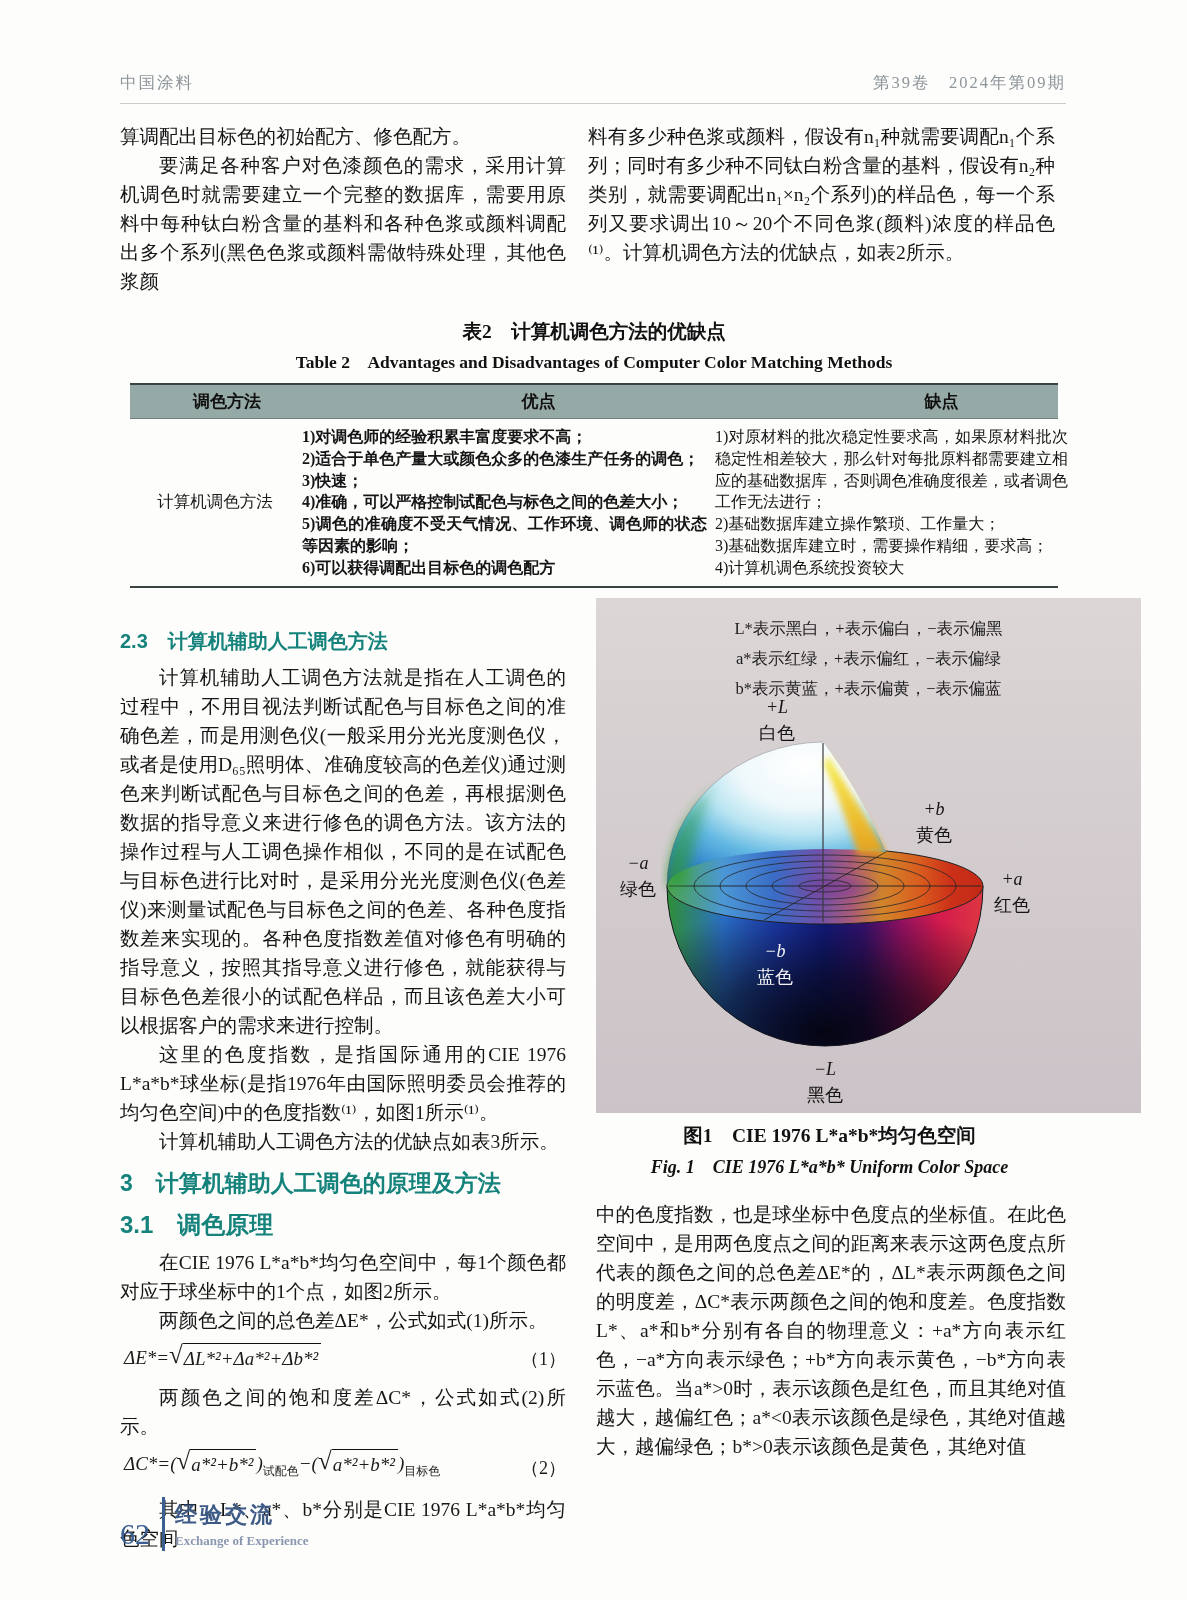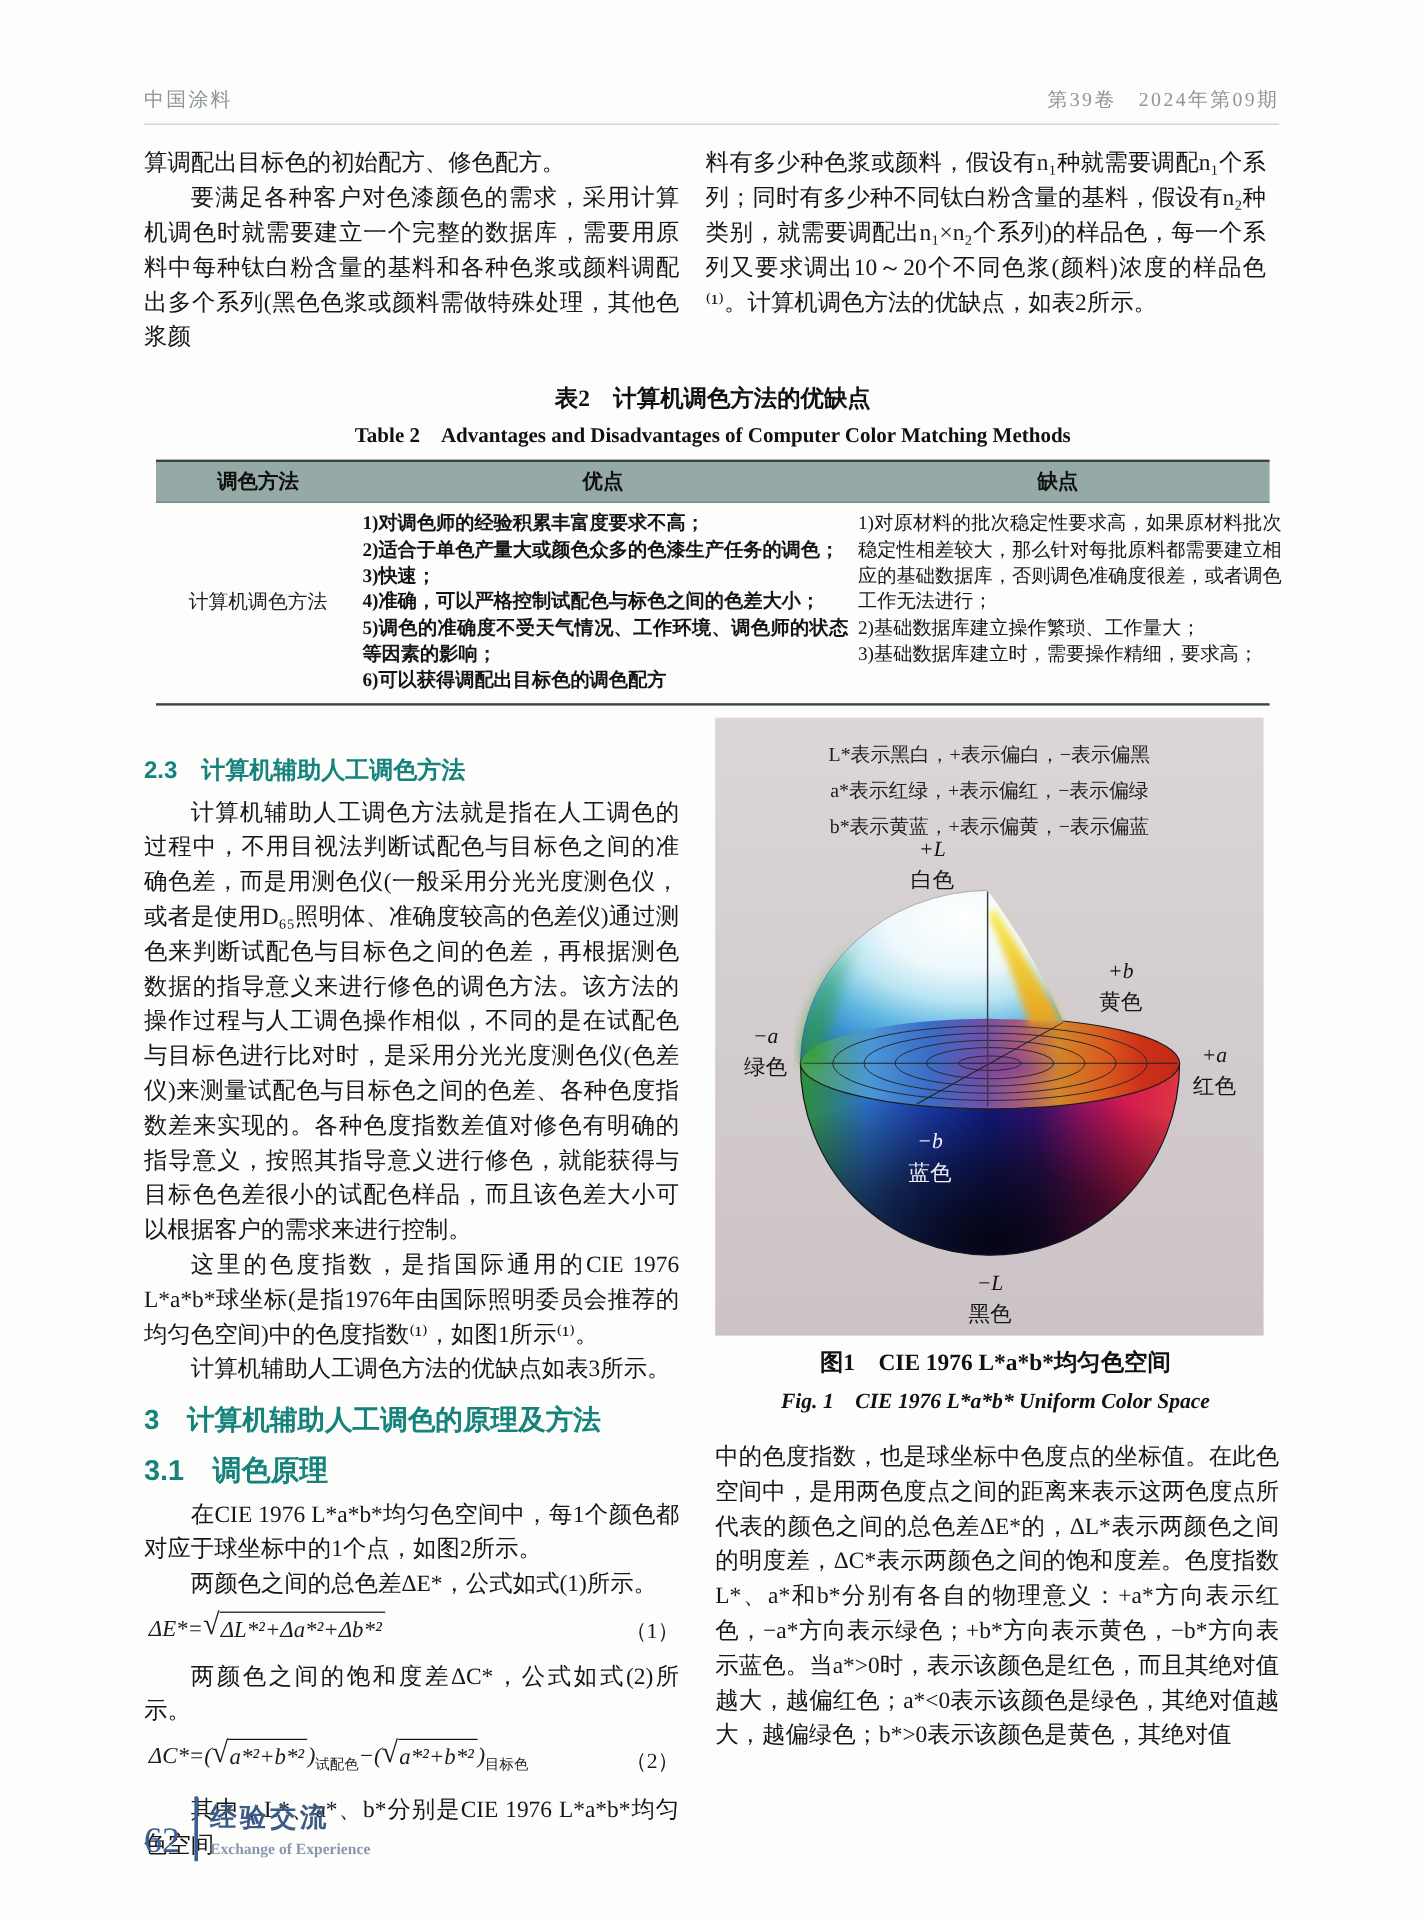--- a/index.html
+++ b/index.html
@@ -21,41 +21,41 @@
   .col-l{width:446px;} .col-r{width:467px;}
   .body-text{font-size:19.5px;line-height:29px;text-align:justify;color:#161616;}
   .indent{text-indent:2em;}
   
   .table-block{position:absolute;left:130px;top:318px;width:928px;}
   .tbl-title-zh{text-align:center;font-weight:bold;font-size:19.5px;color:#111;}
   .tbl-title-en{text-align:center;font-weight:bold;font-size:17.5px;margin-top:5px;color:#111;
     font-family:"Liberation Serif",serif;}
   .tbl{margin-top:9px;border-top:2px solid #3a4442;border-bottom:2px solid #3a4442;}
   .tbl-head{display:flex;background:#95a9a6;border-bottom:1px solid #6f807d;}
-  .tbl-head div{font-size:17px;font-weight:bold;color:#10100f;padding:5px 0;text-align:center;}
+  .tbl-head div{font-size:17px;font-weight:bold;color:#10100f;padding:5px 12px;text-align:center;}
   .tbl-body{display:flex;}
   .c1{width:170px;flex:none;} .c2{width:405px;flex:none;font-weight:bold;} .c3{width:353px;flex:none;}
   .tbl-body .c1{display:flex;align-items:center;justify-content:center;font-size:16.5px;}
   .cell-list{padding:7px 6px 7px 2px;font-size:16px;line-height:21.8px;text-align:justify;color:#151515;}
   
   .h-teal{color:#15837b;font-family:"Liberation Sans","DejaVu Sans",sans-serif;font-weight:bold;}
   .sec-left{position:absolute;left:120px;top:628px;width:446px;}
   .h23{font-size:20px;margin:0 0 8px 0;}
   .h3{font-size:23px;margin:12px 0 10px 0;}
   .h31{font-size:24px;margin:0 0 7px 0;}
   
   .formula{display:flex;justify-content:space-between;align-items:center;
     font-size:19px;font-style:italic;margin:8px 0 9px 4px;line-height:30px;}
   .f-num{font-style:normal;font-size:18px;}
   .sqrt{display:inline-flex;align-items:flex-start;}
   .sqrt-sym{font-style:normal;font-size:1.32em;line-height:1;transform:translateY(-1px);}
   .radicand{border-top:1.8px solid #111;padding:0 3px 0 1px;}
   .f-sub{font-style:normal;font-size:12px;vertical-align:-5px;}
   
-  .figure{position:absolute;left:596px;top:598px;width:457px;height:515px;
+  .figure{position:absolute;left:596px;top:598px;width:545px;height:515px;
     background:linear-gradient(180deg,#dcd6d6 0%,#d5ced0 40%,#cbc3c7 100%);}
   .fig-ann{position:absolute;left:0;top:16px;width:100%;text-align:center;
     font-size:16.5px;line-height:30px;color:#1d1d1d;}
   .axis-label{position:absolute;text-align:center;font-size:18px;line-height:26px;color:#141414;transform:translateX(-50%);}
   .axis-label .sign{font-style:italic;}
   .axis-label.white{color:#f2f2f5;}
   .fig-caption{position:absolute;left:596px;top:1122px;width:467px;text-align:center;}
   .fig-cap-zh{font-weight:bold;font-size:19.5px;color:#111;}
   .fig-cap-en{font-weight:bold;font-size:18px;margin-top:6px;color:#111;font-style:italic;}
   
@@ -104,20 +104,21 @@
           <div>2)适合于单色产量大或颜色众多的色漆生产任务的调色；</div>
           <div>3)快速；</div>
           <div>4)准确，可以严格控制试配色与标色之间的色差大小；</div>
           <div>5)调色的准确度不受天气情况、工作环境、调色师的状态等因素的影响；</div>
           <div>6)可以获得调配出目标色的调色配方</div>
         </div>
         <div class="c3 cell-list">
           <div>1)对原材料的批次稳定性要求高，如果原材料批次稳定性相差较大，那么针对每批原料都需要建立相应的基础数据库，否则调色准确度很差，或者调色工作无法进行；</div>
           <div>2)基础数据库建立操作繁琐、工作量大；</div>
           <div>3)基础数据库建立时，需要操作精细，要求高；</div>
+          <div>4)计算机调色系统投资较大</div>
         </div>
       </div>
     </div>
   </div>
 
   <div class="sec-left">
     <div class="h-teal h23">2.3　计算机辅助人工调色方法</div>
     <div class="body-text indent">计算机辅助人工调色方法就是指在人工调色的过程中，不用目视法判断试配色与目标色之间的准确色差，而是用测色仪(一般采用分光光度测色仪，或者是使用D₆₅照明体、准确度较高的色差仪)通过测色来判断试配色与目标色之间的色差，再根据测色数据的指导意义来进行修色的调色方法。该方法的操作过程与人工调色操作相似，不同的是在试配色与目标色进行比对时，是采用分光光度测色仪(色差仪)来测量试配色与目标色之间的色差、各种色度指数差来实现的。各种色度指数差值对修色有明确的指导意义，按照其指导意义进行修色，就能获得与目标色色差很小的试配色样品，而且该色差大小可以根据客户的需求来进行控制。</div>
     <div class="body-text indent">这里的色度指数，是指国际通用的CIE 1976 L*a*b*球坐标(是指1976年由国际照明委员会推荐的均匀色空间)中的色度指数⁽¹⁾，如图1所示⁽¹⁾。</div>
     <div class="body-text indent">计算机辅助人工调色方法的优缺点如表3所示。</div>

